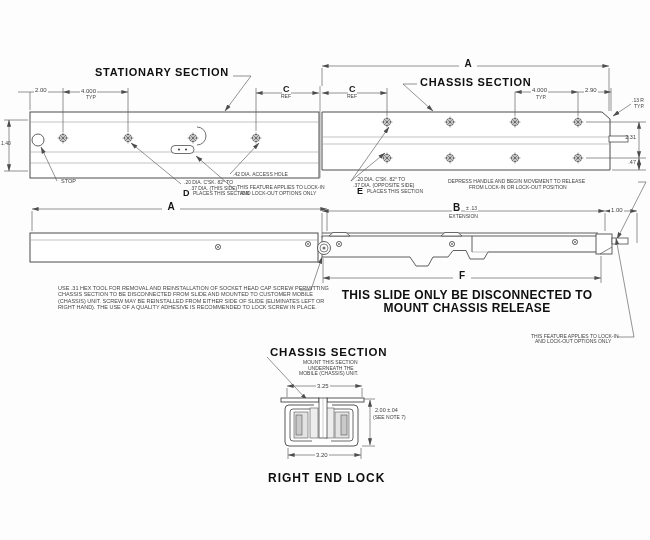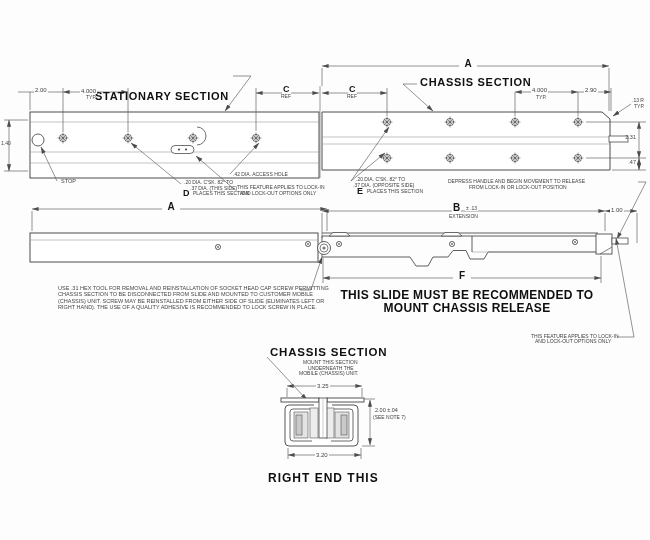--- a/index.html
+++ b/index.html
@@ -197,21 +197,21 @@
     <line x1="364" y1="399" x2="375" y2="399"></line>
     <line x1="362" y1="446" x2="375" y2="446"></line>
     <line x1="288" y1="455" x2="361" y2="455" marker-start="url(#arr)" marker-end="url(#arr)"></line>
     <line x1="288" y1="448" x2="288" y2="459"></line>
     <line x1="361" y1="448" x2="361" y2="459"></line>
   </g>
 </svg>
 
 <div id="labels">
 
-  <span class="t title" style="left:95px;top:67px;margin-top:24px;">STATIONARY SECTION</span>
+  <span class="t title" style="left:95px;top:67px;">STATIONARY SECTION</span>
   <span class="t title" style="left:420px;top:77px;">CHASSIS SECTION</span>
   <span class="t bdim bg ctr" style="left:459px;top:59px;width:16px;">A</span>
 
   <span class="t s6 bg" style="left:34px;top:87px;">2.00</span>
   <span class="t s6 bg" style="left:80px;top:87.5px;">4.000</span>
   <span class="t s5" style="left:86px;top:95px;">TYP</span>
   <span class="t bdim9 bg" style="left:282px;top:84.5px;">C</span>
   <span class="t s5 bg" style="left:280px;top:94px;">REF</span>
   <span class="t bdim9 bg" style="left:348px;top:84.5px;">C</span>
   <span class="t s5 bg" style="left:346px;top:94px;">REF</span>
@@ -246,29 +246,29 @@
   <span class="t s6 bg" style="left:610px;top:206.5px;">1.00</span>
   <span class="t bdim bg ctr" style="left:453px;top:271px;width:16px;">F</span>
 
   <div class="t blk" style="left:58px;top:285px;width:254px;">
     <span>USE .31 HEX TOOL FOR REMOVAL AND REINSTALLATION OF SOCKET HEAD CAP SCREW PERMITTING</span>
     <span>CHASSIS SECTION TO BE DISCONNECTED FROM SLIDE AND MOUNTED TO CUSTOMER MOBILE</span>
     <span>(CHASSIS) UNIT.  SCREW MAY BE REINSTALLED FROM EITHER SIDE OF SLIDE (ELIMINATES LEFT OR</span>
     <span>RIGHT HAND). THE USE OF A QUALITY ADHESIVE IS RECOMMENDED TO LOCK SCREW IN PLACE.</span>
   </div>
 
-  <span class="t warn ctr" style="left:317px;top:289px;width:300px;">THIS SLIDE MUST BE RECOMMENDED TO</span>
+  <span class="t warn ctr" style="left:317px;top:289px;width:300px;">THIS SLIDE ONLY BE DISCONNECTED TO</span>
   <span class="t warn ctr" style="left:317px;top:302px;width:300px;">MOUNT CHASSIS RELEASE</span>
   <span class="t s5" style="left:531px;top:333.5px;">THIS FEATURE APPLIES TO LOCK-IN</span>
   <span class="t s5" style="left:535px;top:339px;">AND LOCK-OUT OPTIONS ONLY</span>
 
   <span class="t title2" style="left:270px;top:346px;">CHASSIS SECTION</span>
   <span class="t s5" style="left:303px;top:360px;">MOUNT THIS SECTION</span>
   <span class="t s5" style="left:308px;top:365.5px;">UNDERNEATH THE</span>
   <span class="t s5" style="left:299px;top:371px;">MOBILE (CHASSIS) UNIT.</span>
   <span class="t s6 bg" style="left:316px;top:382.5px;">3.25</span>
   <span class="t s55" style="left:375px;top:408px;">2.00 ±.04</span>
   <span class="t s5" style="left:373px;top:415px;">(SEE NOTE 7)</span>
   <span class="t s6 bg" style="left:315px;top:451.5px;">3.20</span>
-  <span class="t warn" style="left:268px;top:472px;letter-spacing:1px;">RIGHT END THIS</span>
+  <span class="t warn" style="left:268px;top:472px;letter-spacing:1px;">RIGHT END LOCK</span>
 </div>
 
 </div>
 
 </body></html>

